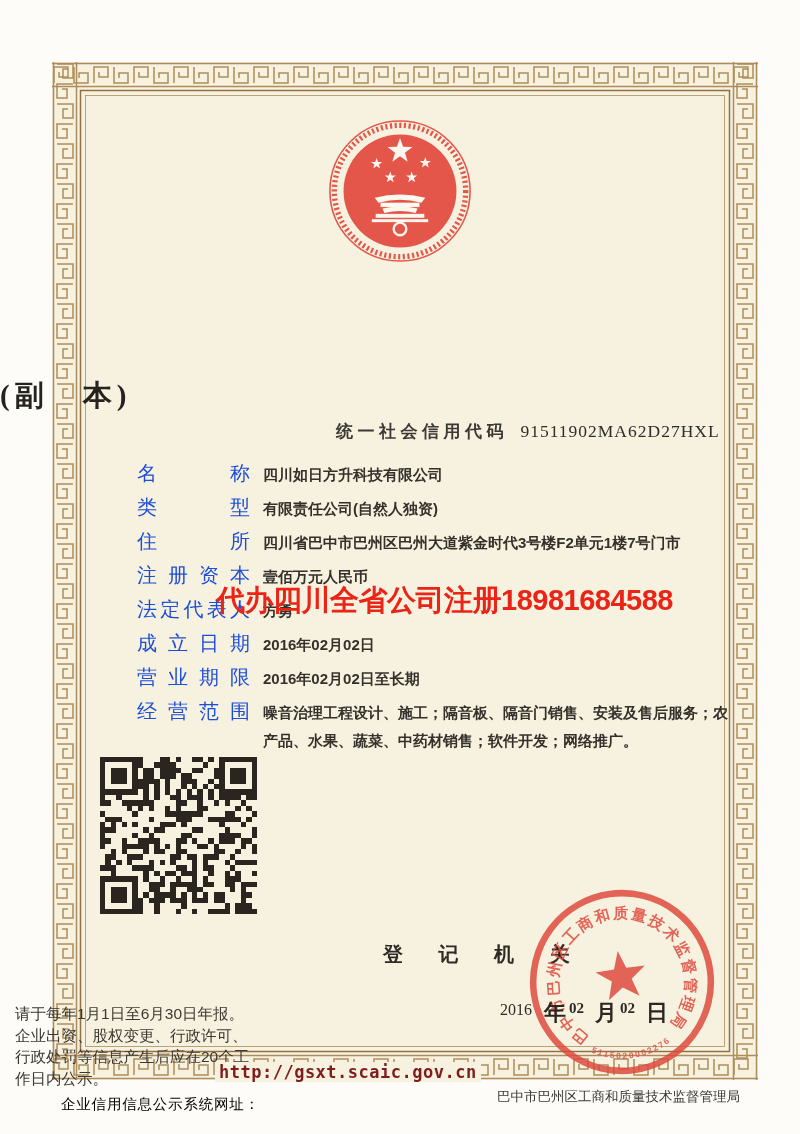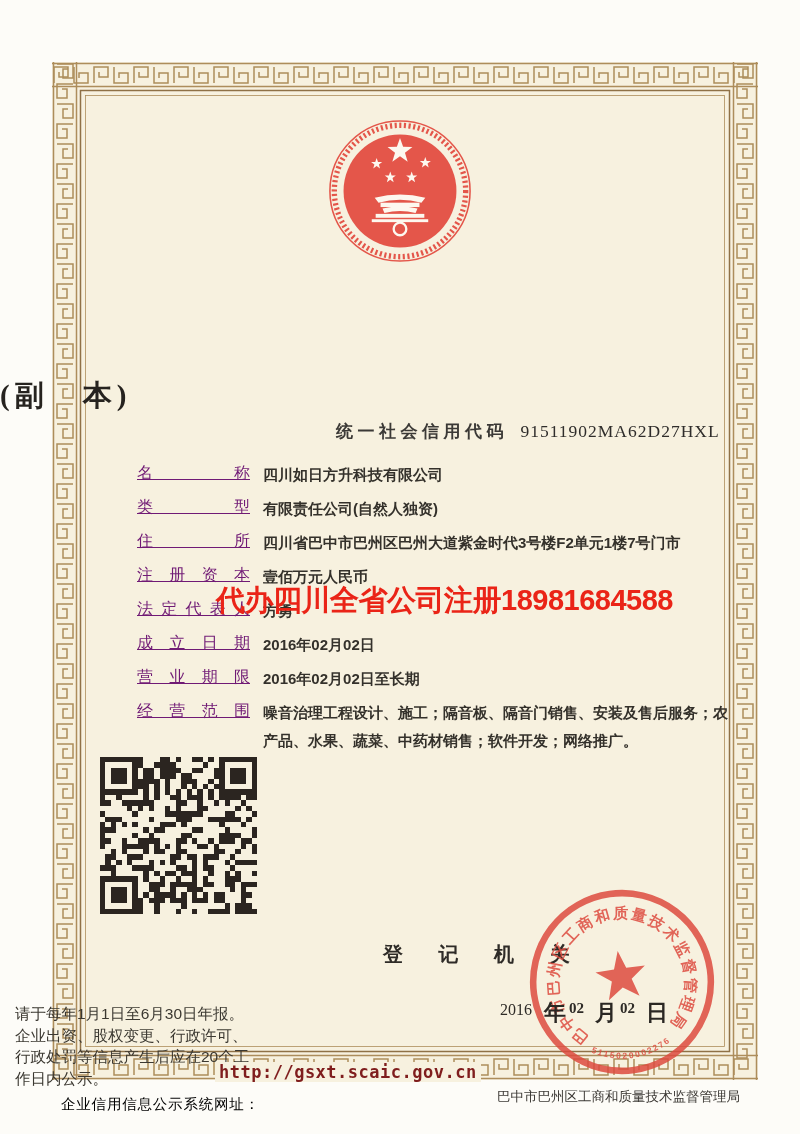--- a/index.html
+++ b/index.html
@@ -24,22 +24,22 @@
   .subtitle{left:0;right:0;top:376px;text-align:left;font-family:"Liberation Serif",serif;
          font-size:29px;font-weight:600;color:#26231f;letter-spacing:5px;z-index:2;}
 
   .credit-line{left:336px;top:420px;z-index:2;white-space:nowrap;}
   .credit-label{font-size:17px;font-weight:600;letter-spacing:4.5px;color:#3b3936;}
   .credit-value{font-family:"Liberation Serif",serif;font-size:17.5px;letter-spacing:1px;color:#2f2d2b;margin-left:8px;}
 
   .fields{left:137px;top:460px;width:596px;z-index:2;}
   .frow{display:flex;align-items:flex-start;height:34px;}
   .frow.scope{height:auto;}
-  .flabel{width:113px;flex:0 0 113px;font-family:"Liberation Serif",serif;font-size:16px;font-weight:500;
-          color:#701a75;text-align:justify;text-align-last:justify;text-justify:inter-character;line-height:26px;text-decoration:underline;}
+  .flabel{width:113px;flex:0 0 113px;font-family:"Liberation Serif",serif;font-size:20px;font-weight:500;
+          color:#1d4ed8;text-align:justify;text-align-last:justify;text-justify:inter-character;line-height:26px;}
   .fvalue{margin-left:13px;font-size:15px;font-weight:600;color:#34312b;line-height:28px;padding-top:1px;white-space:nowrap;}
   .frow.scope .fvalue{white-space:normal;width:470px;}
 
   .watermark{left:216px;top:581px;font-size:29px;font-weight:800;color:var(--watermark_red,#ea2417);
              white-space:nowrap;letter-spacing:-.5px;z-index:30;}
 
   #qr-svg{left:100px;top:757px;width:157px;height:157px;z-index:2;position:absolute;}
   .qm{fill:var(--qr_dark,#2b2520);}
 
   .approval{left:260px;top:903px;font-size:16px;font-weight:700;letter-spacing:.5px;color:#2e2b27;z-index:2;white-space:nowrap;}

